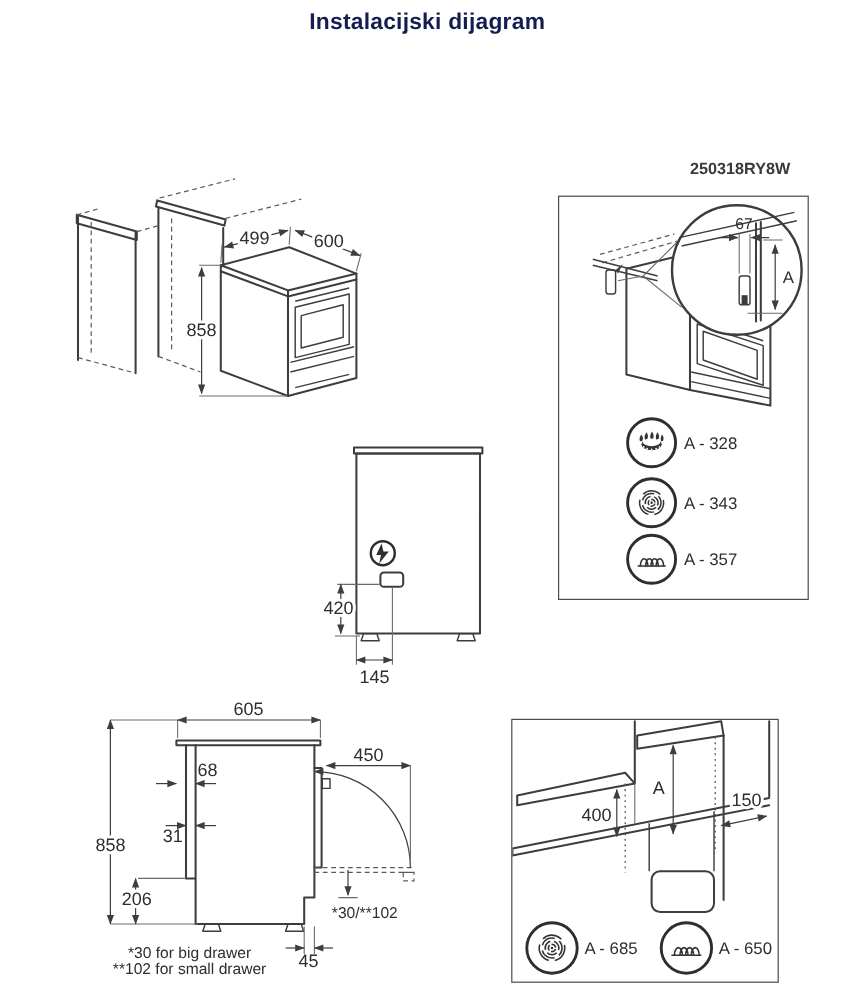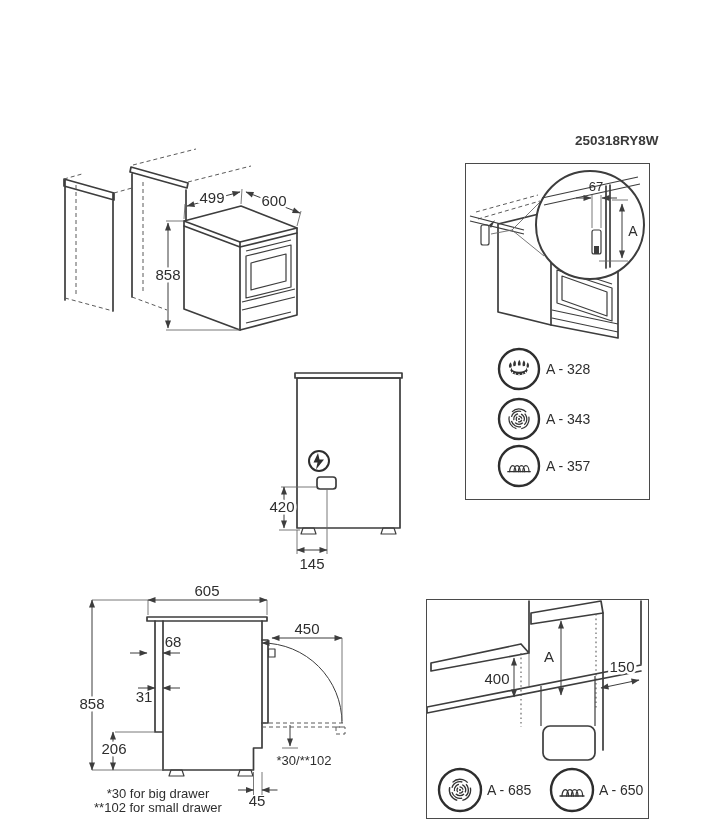--- a/index.html
+++ b/index.html
@@ -2,21 +2,21 @@
 <html><head>
 <meta charset="utf-8">
 <style>
   html,body{margin:0;padding:0;background:#ffffff;}
   .page{position:relative;width:712px;height:837px;background:#fff;overflow:hidden;
         font-family:"Liberation Sans","DejaVu Sans",sans-serif;}
   .page-title{position:absolute;top:8px;left:0;width:712px;text-align:center;
         font-size:19px;font-weight:bold;color:#151c4f;letter-spacing:.2px;}
   .product-code{position:absolute;top:133px;left:575px;font-size:13.5px;color:#3a3a3a;font-weight:bold;}
   .frame-box{position:absolute;border:1.6px solid #4a4a4a;background:#fff;}
-  #detail-box{left:465px;top:163px;width:183px;height:335px;}
+  #detail-box{left:465px;top:163px;width:183px;height:335px;padding-left:24px;}
   #clearance-box{left:426px;top:599px;width:221px;height:218px;}
   svg{display:block;}
   svg.abs{position:absolute;}
   
   .o{fill:none;stroke:#3d3d3d;stroke-width:1.7;stroke-linejoin:round;stroke-linecap:round;}
   .o2{fill:none;stroke:#3d3d3d;stroke-width:1.2;stroke-linejoin:round;}
   .dim{fill:none;stroke:#3d3d3d;stroke-width:1;}
   .ext{fill:none;stroke:#6a6a6a;stroke-width:.9;}
   .dsh{fill:none;stroke:#5a5a5a;stroke-width:1;stroke-dasharray:4 3;}
   .dot{fill:none;stroke:#5a5a5a;stroke-width:1.1;stroke-dasharray:1.6 3;}
@@ -58,20 +58,21 @@
       </symbol>
       <symbol id="sym-induction" viewBox="0 0 48 48">
         <g fill="none" stroke="#333" stroke-width="2" stroke-linecap="round">
           <path d="M6,33 H42"></path>
           <path d="M9,33 A5,9.5 0 1 1 19,33 M16,33 A5,9.5 0 1 1 26,33 M23,33 A5,9.5 0 1 1 33,33 M30,33 A5,9.5 0 1 1 40,33"></path>
         </g>
       </symbol>
     </defs>
   </svg>
 
+  <div class="page-title">Instalacijski dijagram</div>
   <div class="product-code">250318RY8W</div>
 
   <svg class="abs" style="left:50px;top:130px" width="270" height="235" viewBox="0 0 270 235">
     <defs>
       <marker id="mi" markerWidth="9" markerHeight="7" refX="8" refY="3.5" orient="auto-start-reverse">
         <path d="M0.5,0.5 L8.5,3.5 L0.5,6.5 Z" fill="#3d3d3d"></path>
       </marker>
     </defs>
     <g>
       <path class="o" d="M15,50 V170 M63,63 V181 M14,49 L64,63 M14,56 L64,70 M14,49 V56 M64,63 V70"></path>

